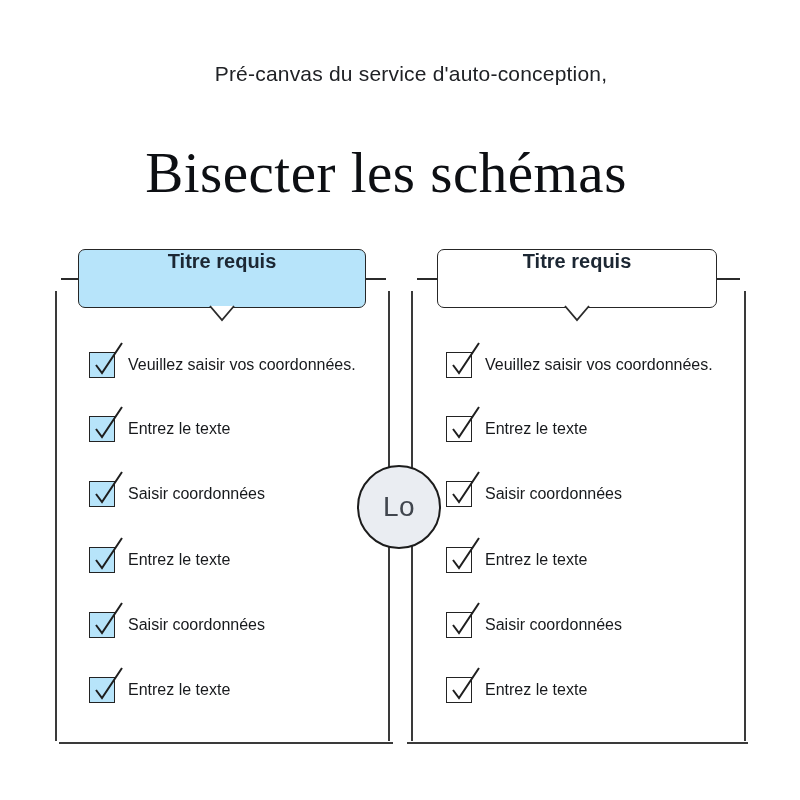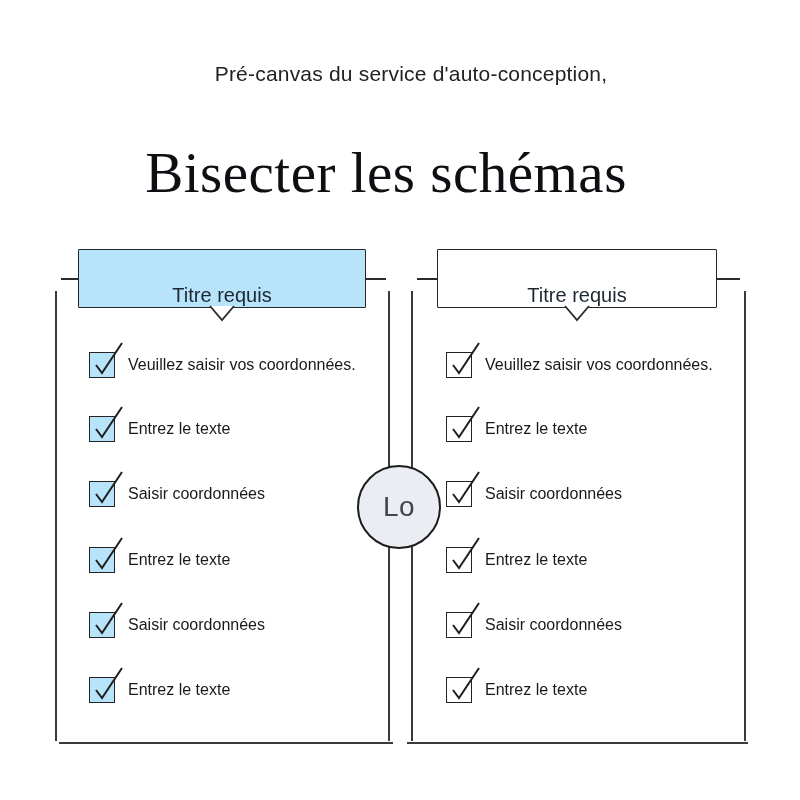--- a/index.html
+++ b/index.html
@@ -15,22 +15,22 @@
     position:absolute;left:0;top:108px;width:772px;text-align:center;
     font-family:"Liberation Serif",serif;font-size:57px;font-weight:400;color:#0d0f13;
     letter-spacing:.5px;
     margin-top:32px;
   }
   .vline{position:absolute;width:2px;background:#3a3a3a;}
   .hline{position:absolute;height:2px;background:#3a3a3a;}
   .tick{position:absolute;height:2px;background:#2b2b2b;}
   .panel-header{
     position:absolute;top:249px;height:59px;box-sizing:border-box;
-    border:1.6px solid #262626;border-radius:1px;
-    display:flex;align-items:flex-end;justify-content:center;
+    border:1.6px solid #262626;border-radius:7px;
+    display:flex;align-items:flex-start;justify-content:center;font-weight:bold;
   }
   .panel-header.blue{background:#b7e4fa;}
   .panel-header.white{background:#ffffff;}
   .panel-header .label{font-size:20px;color:#1c2733;}
   .chevron{position:absolute;top:306px;width:26px;height:16px;overflow:visible;}
   .row{
     position:absolute;display:flex;align-items:center;height:26px;gap:13px;z-index:2;padding-left:10px;
   }
   .checkbox{
     position:relative;flex:0 0 26px;width:26px;height:26px;box-sizing:border-box;

